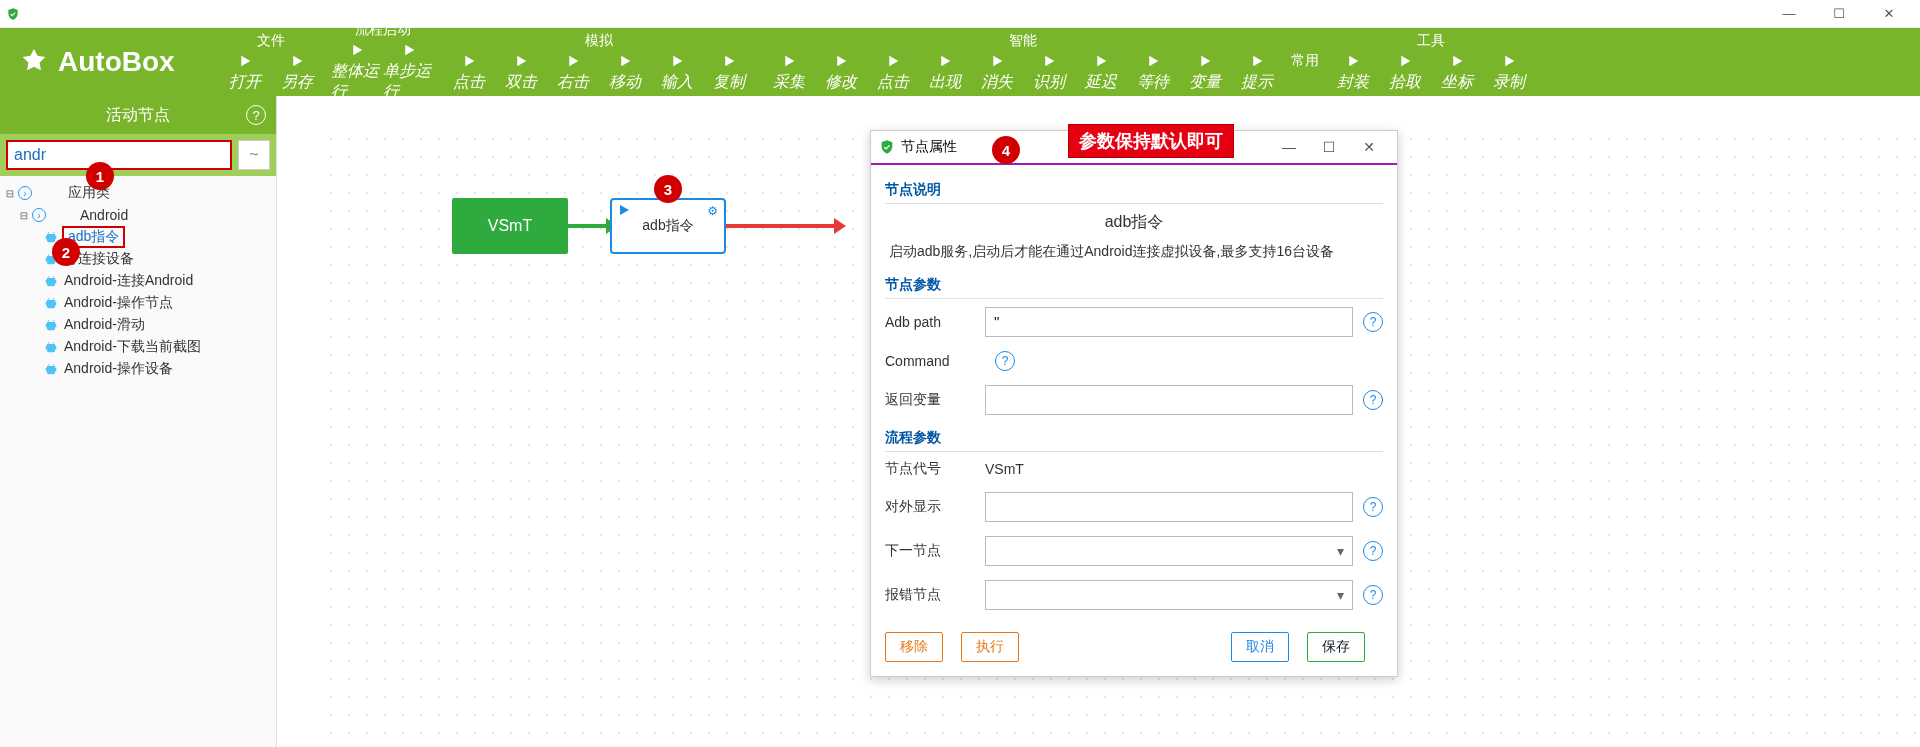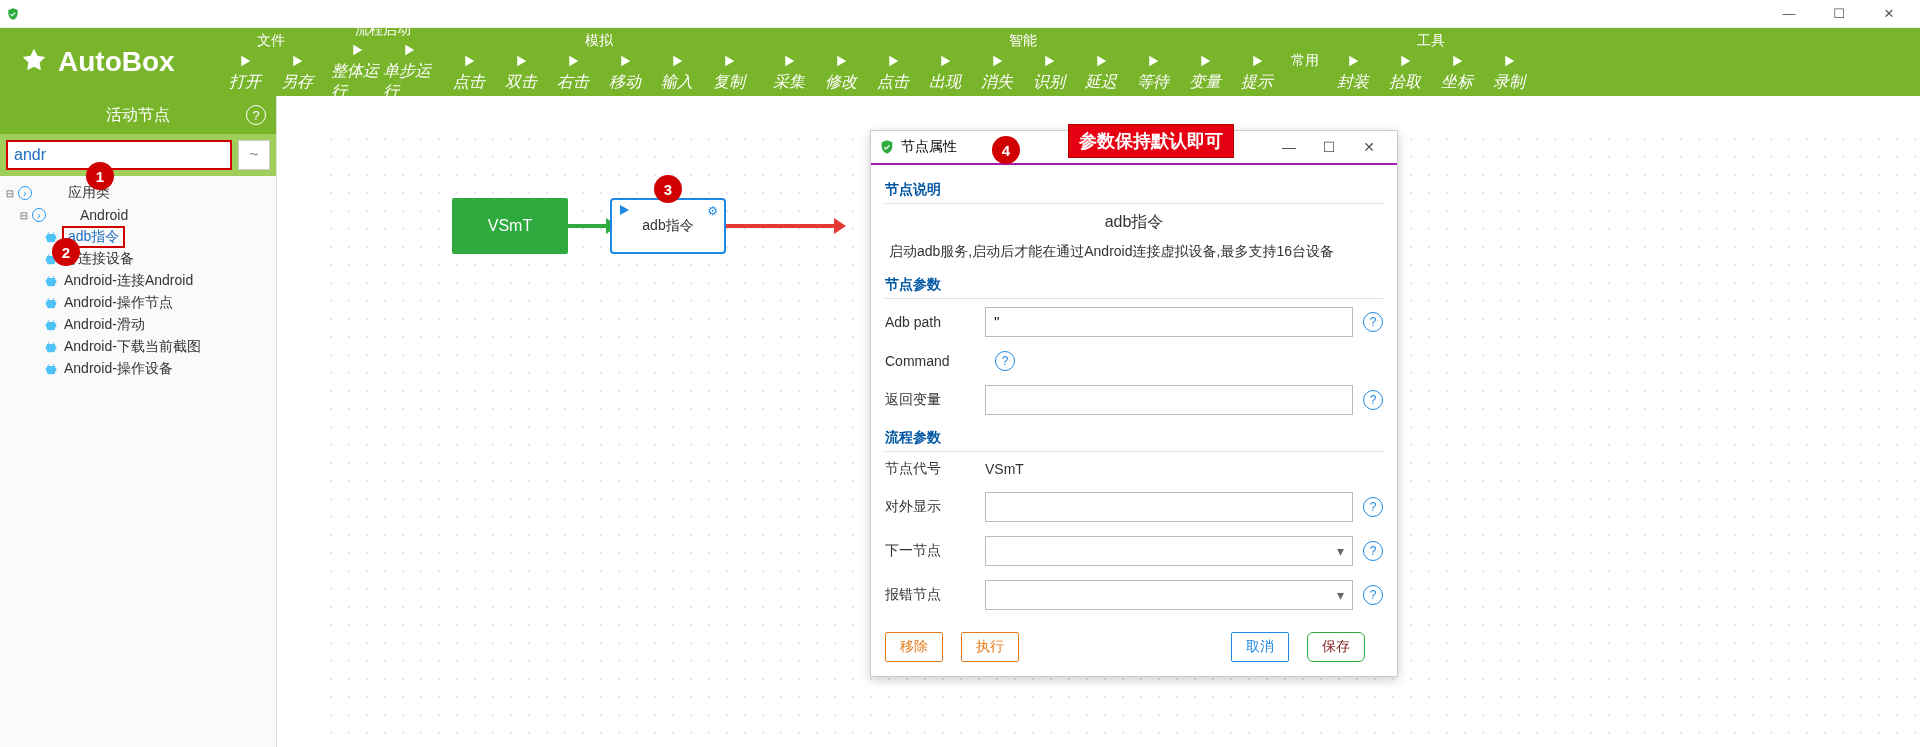--- a/index.html
+++ b/index.html
@@ -72,21 +72,21 @@
 .form-row .lbl { width: 100px; }
 .form-row input, .form-row .sel { flex: 1; height: 30px; border: 1px solid #bbb; padding: 0 8px; font-size: 14px; background: #fff; }
 .form-row .help { width: 20px; height: 20px; margin-left: 10px; border-radius: 50%; border: 1.5px solid #1e88e5; color: #1e88e5; display: flex; align-items: center; justify-content: center; font-size: 12px; }
 .form-row .val { flex: 1; }
 .sel { display: flex; align-items: center; justify-content: flex-end; padding-right: 6px; color: #666; cursor: pointer; }
 .dlg-foot { display: flex; padding-top: 8px; }
 .dlg-foot .b { height: 30px; padding: 0 14px; border: 1px solid; display: flex; align-items: center; margin-right: 18px; cursor: pointer; font-size: 14px; border-radius: 2px; }
 .dlg-foot .del { color: #e67817; border-color: #e67817; }
 .dlg-foot .run { color: #e67817; border-color: #e67817; }
 .dlg-foot .cancel { color: #1e88e5; border-color: #1e88e5; margin-left: auto; }
-.dlg-foot .save { color: #7f1d1d; border-color: #2faa3e; border-radius: 6px; }
+.dlg-foot .save { color: #0f172a; border-color: #2faa3e; }
 
 svg { display: block; }
 </style>
 </head>
 <body>
 
 <div class="titlebar">
   <svg class="shield" viewBox="0 0 24 24">
       <path fill="#2faa3e" d="M12 2l8 3v6c0 5-3.4 9.3-8 11-4.6-1.7-8-6-8-11V5l8-3z"></path>
       <path fill="#fff" d="M10.5 13.5l-2-2-1.4 1.4 3.4 3.4 6-6-1.4-1.4z"></path>

